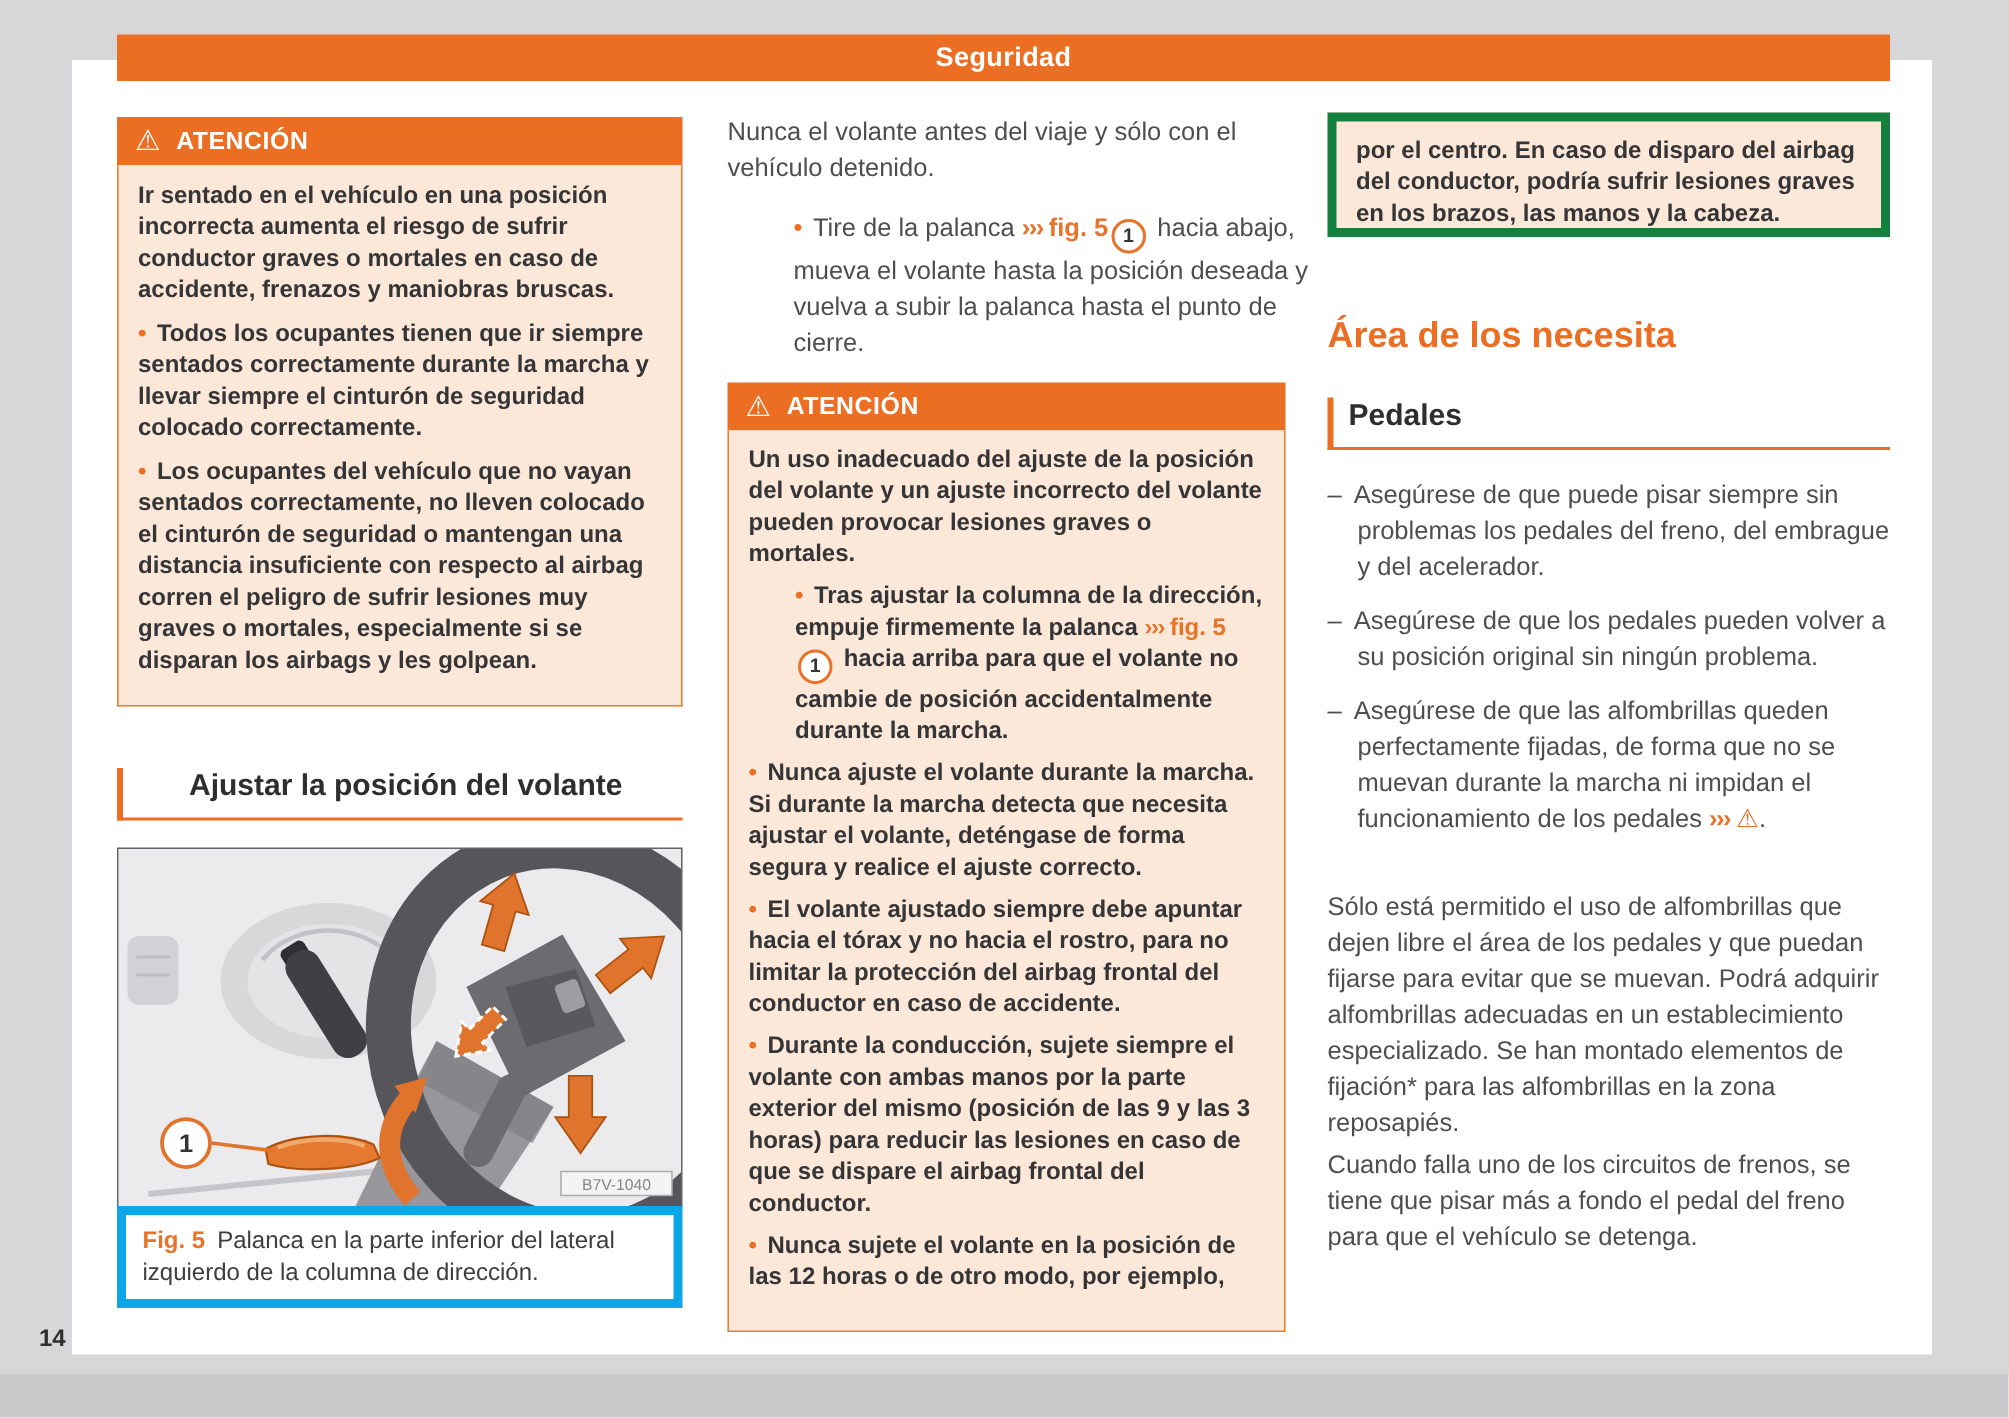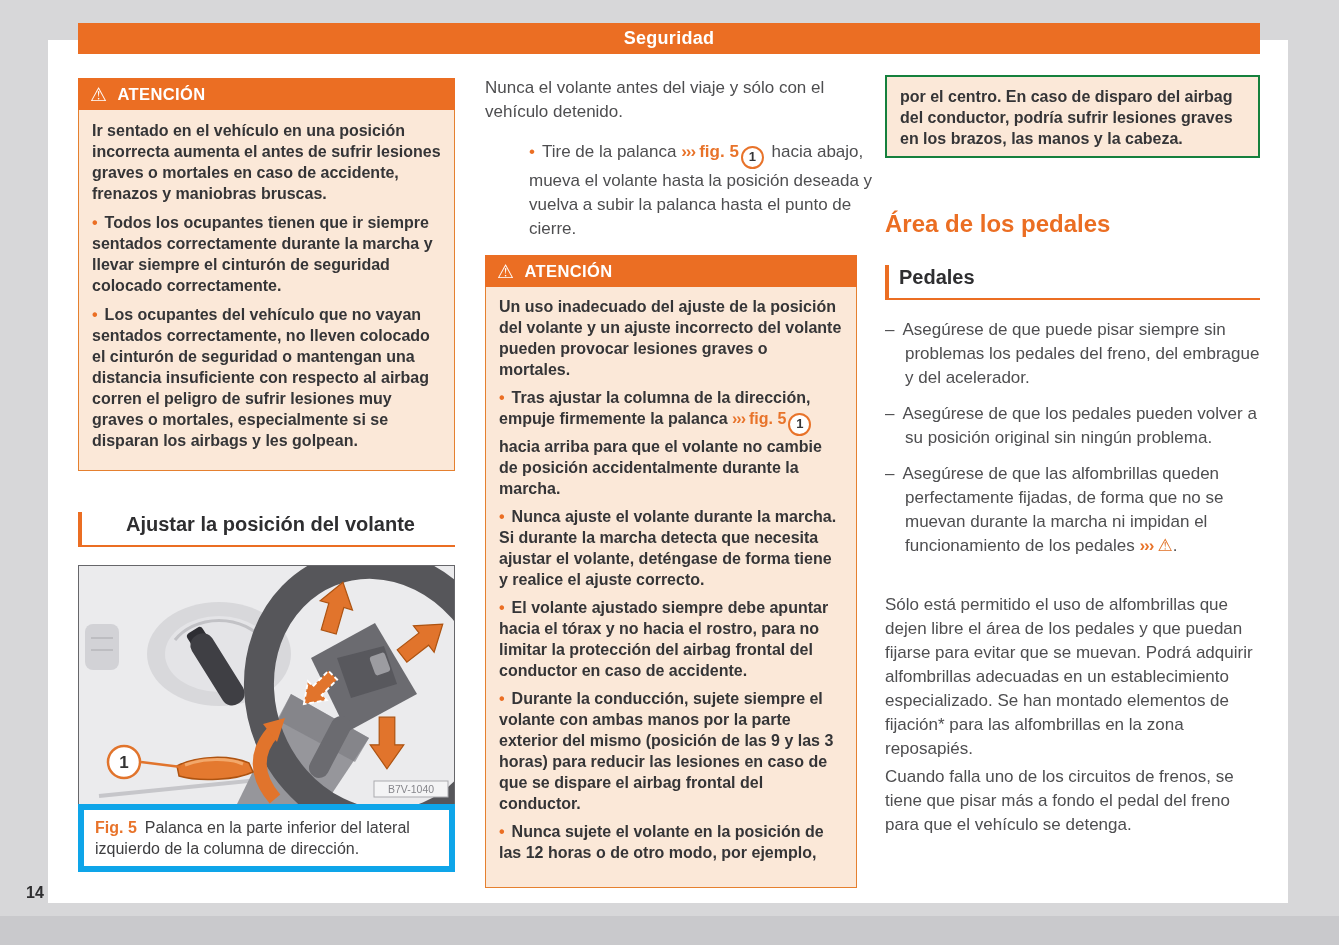--- a/index.html
+++ b/index.html
@@ -13,21 +13,21 @@
               font-weight:bold;font-size:18px;letter-spacing:.3px;}
 
   .warn-header{height:32px;background:#EB6E23;color:#fff;display:flex;align-items:center;
                gap:10px;padding:0 12px;font-weight:bold;font-size:16.5px;letter-spacing:.4px;}
   .warn-header .tri{font-size:19px;font-weight:normal;line-height:1;}
   .warn-body{background:#FBE8D8;border:1px solid #E5802F;border-top:none;
              padding:10px 13px;font-weight:bold;font-size:16px;line-height:21px;color:#353537;
              overflow:hidden;}
   .warn-body p{margin:0 0 8px 0;}
   .warn-body p:last-child{margin-bottom:0;}
-  .warn-cont{background:#FBE8D8;border:2px solid #15803d;padding:9px 13px;
+  .warn-cont{background:#FBE8D8;border:6px solid #15803d;padding:9px 13px;
              font-weight:bold;font-size:16px;line-height:21px;color:#353537;overflow:hidden;}
 
   .body-text{font-size:17px;line-height:24px;color:#4E4E50;margin:0;}
   .dot{color:#EB6E23;margin-right:7px;}
   .dash{margin-right:8px;}
   .dash-item{padding-left:20px;text-indent:-20px;margin:0 0 12px 0;}
   .ref{color:#E8732A;font-weight:bold;}
   .ref.arrows{letter-spacing:-1px;margin-right:4px;}
   .circle-num{display:inline-block;width:19px;height:19px;border:2px solid #E8732A;border-radius:50%;
               text-align:center;line-height:17px;font-size:13px;font-weight:bold;color:#353537;
@@ -53,21 +53,21 @@
 
   <div class="abs header-bar">
     <span>Seguridad</span>
   </div>
 
   <div class="abs warn-header" style="left:78px;top:78px;width:377px;">
     <span class="tri">⚠</span>
     <span>ATENCIÓN</span>
   </div>
   <div class="abs warn-body" style="left:78px;top:110px;width:377px;height:361px;">
-    <p>Ir sentado en el vehículo en una posición incorrecta aumenta el antes de sufrir lesiones graves o mortales en caso de accidente, frenazos y maniobras bruscas.</p>
+    <p>Ir sentado en el vehículo en una posición incorrecta aumenta el riesgo de sufrir conductor graves o mortales en caso de accidente, frenazos y maniobras bruscas.</p>
     <p>
       <span class="dot">•</span><span>Todos los ocupantes tienen que ir siempre sentados correctamente durante la marcha y llevar siempre el cinturón de seguridad colocado correctamente.</span>
     </p>
     <p>
       <span class="dot">•</span><span>Los ocupantes del vehículo que no vayan sentados correctamente, no lleven colocado el cinturón de seguridad o mantengan una distancia insuficiente con respecto al airbag corren el peligro de sufrir lesiones muy graves o mortales, especialmente si se disparan los airbags y les golpean.</span>
     </p>
   </div>
 
   <div class="abs section-head" style="left:78px;top:512px;width:377px;padding-left:44px;">
     <span>Ajustar la posición del volante</span>
@@ -146,43 +146,43 @@
   <p class="abs body-text" style="left:485px;top:140px;width:372px;margin-left:44px;">
     <span class="dot">•</span><span>Tire de la palanca </span><span class="ref arrows">›››</span><span class="ref">fig. 5</span><span class="circle-num">1</span><span> hacia abajo, mueva el volante hasta la posición deseada y vuelva a subir la palanca hasta el punto de cierre.</span>
   </p>
 
   <div class="abs warn-header" style="left:485px;top:255px;width:372px;">
     <span class="tri">⚠</span>
     <span>ATENCIÓN</span>
   </div>
   <div class="abs warn-body" style="left:485px;top:287px;width:372px;height:601px;padding-top:9px;">
     <p style="margin-bottom:7px;">Un uso inadecuado del ajuste de la posición del volante y un ajuste incorrecto del volante pueden provocar lesiones graves o mortales.</p>
+    <p style="margin-bottom:7px;margin-left:31px;">
+      <span class="dot">•</span><span>Tras ajustar la columna de la dirección, empuje firmemente la palanca </span><span class="ref arrows">›››</span><span class="ref">fig. 5</span><span class="circle-num">1</span><span> hacia arriba para que el volante no cambie de posición accidentalmente durante la marcha.</span>
+    </p>
     <p style="margin-bottom:7px;">
-      <span class="dot">•</span><span>Tras ajustar la columna de la dirección, empuje firmemente la palanca </span><span class="ref arrows">›››</span><span class="ref">fig. 5</span><span class="circle-num">1</span><span> hacia arriba para que el volante no cambie de posición accidentalmente durante la marcha.</span>
-    </p>
-    <p style="margin-bottom:7px;">
-      <span class="dot">•</span><span>Nunca ajuste el volante durante la marcha. Si durante la marcha detecta que necesita ajustar el volante, deténgase de forma tiene y realice el ajuste correcto.</span>
+      <span class="dot">•</span><span>Nunca ajuste el volante durante la marcha. Si durante la marcha detecta que necesita ajustar el volante, deténgase de forma segura y realice el ajuste correcto.</span>
     </p>
     <p style="margin-bottom:7px;">
       <span class="dot">•</span><span>El volante ajustado siempre debe apuntar hacia el tórax y no hacia el rostro, para no limitar la protección del airbag frontal del conductor en caso de accidente.</span>
     </p>
     <p style="margin-bottom:7px;">
       <span class="dot">•</span><span>Durante la conducción, sujete siempre el volante con ambas manos por la parte exterior del mismo (posición de las 9 y las 3 horas) para reducir las lesiones en caso de que se dispare el airbag frontal del conductor.</span>
     </p>
     <p>
       <span class="dot">•</span><span>Nunca sujete el volante en la posición de las 12 horas o de otro modo, por ejemplo,</span>
     </p>
   </div>
 
   <div class="abs warn-cont" style="left:885px;top:75px;width:375px;height:83px;">
     <span>por el centro. En caso de disparo del airbag del conductor, podría sufrir lesiones graves en los brazos, las manos y la cabeza.</span>
   </div>
 
   <div class="abs chapter-head" style="left:885px;top:210px;width:375px;">
-    <span>Área de los pedales</span>
+    <span>Área de los necesita</span>
   </div>
 
   <div class="abs" style="left:885px;top:318px;width:378px;">
     <p class="body-text dash-item">
       <span class="dash">–</span><span>Asegúrese de que puede pisar siempre sin problemas los pedales del freno, del embrague y del acelerador.</span>
     </p>
     <p class="body-text dash-item">
       <span class="dash">–</span><span>Asegúrese de que los pedales pueden volver a su posición original sin ningún problema.</span>
     </p>
     <p class="body-text dash-item">

